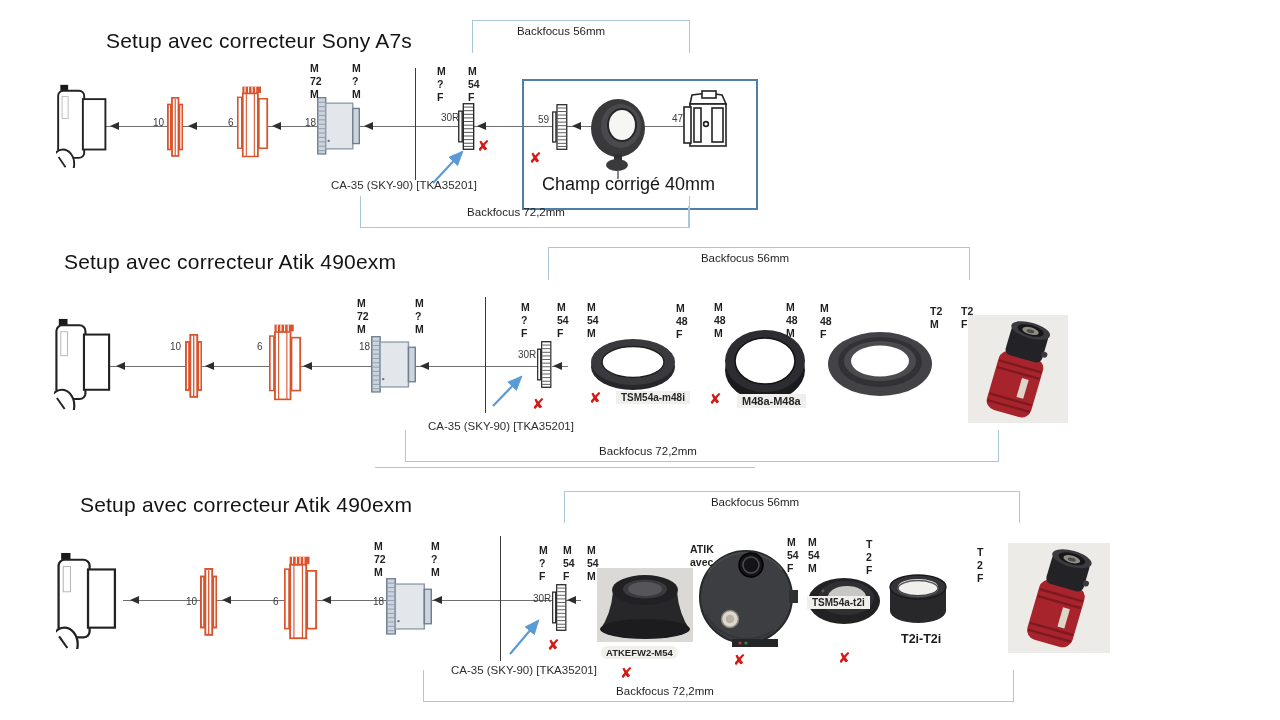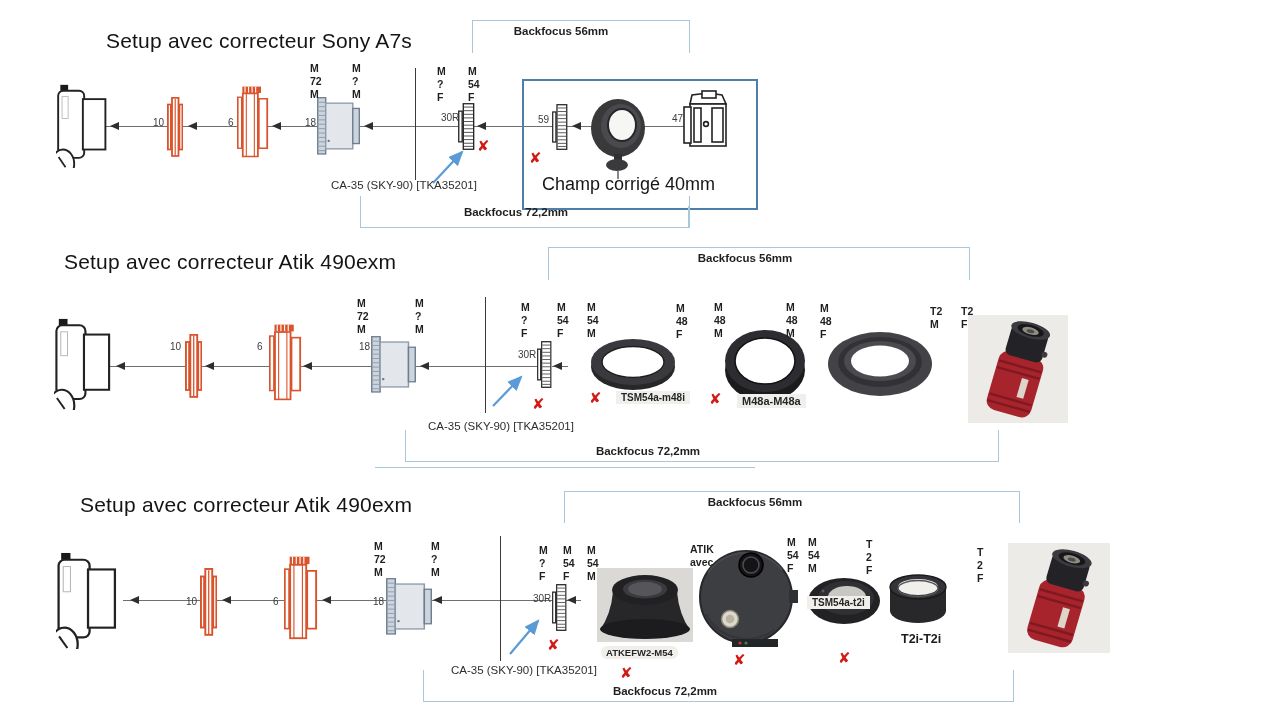--- a/index.html
+++ b/index.html
@@ -3,21 +3,21 @@
 <meta charset="utf-8">
 <style>
   html,body{margin:0;padding:0;background:#fff;}
   .canvas{position:relative;width:1280px;height:720px;background:#fff;overflow:hidden;
           font-family:"Liberation Sans",sans-serif;color:#1d1d1d;}
   .abs{position:absolute;}
   .title{font-size:21px;color:#141414;letter-spacing:.2px;}
   .thread{font-size:10.5px;font-weight:bold;line-height:1.22;white-space:pre-line;color:#1f1f1f;}
   .pn{font-size:10px;color:#3c3c3c;}
   .ca{font-size:11.5px;color:#2e2e2e;}
-  .bktext{font-size:11.5px;font-weight:bold;color:#1f1f1f;text-align:center;width:160px;}
+  .bktext{font-size:11.5px;font-weight:normal;color:#1f1f1f;text-align:center;width:160px;}
   .champ{font-size:18px;color:#161616;text-align:left;}
   .x{font-family:"DejaVu Sans",sans-serif;font-size:15px;font-weight:bold;color:#d21b15;}
   .axis{height:0;border-top:1.2px solid #6f6f6f;}
   .arr{width:0;height:0;border-top:4px solid transparent;border-bottom:4px solid transparent;border-right:9px solid #2e2e2e;}
   .vline{width:0;border-left:1.3px solid #3a3a3a;}
   .bkt-top{border-top:1.6px solid #a9c6da;border-left:1.6px solid #a9c6da;border-right:1.6px solid #a9c6da;}
   .bkt-bot{border-bottom:1.6px solid #a9c6da;border-left:1.6px solid #a9c6da;border-right:1.6px solid #a9c6da;}
   .blueline{height:0;border-top:1.6px solid #a9c6da;}
   .bluevert{width:0;border-left:1.6px solid #a9c6da;}
   .champbox{border:2px solid #4f7ea8;}

